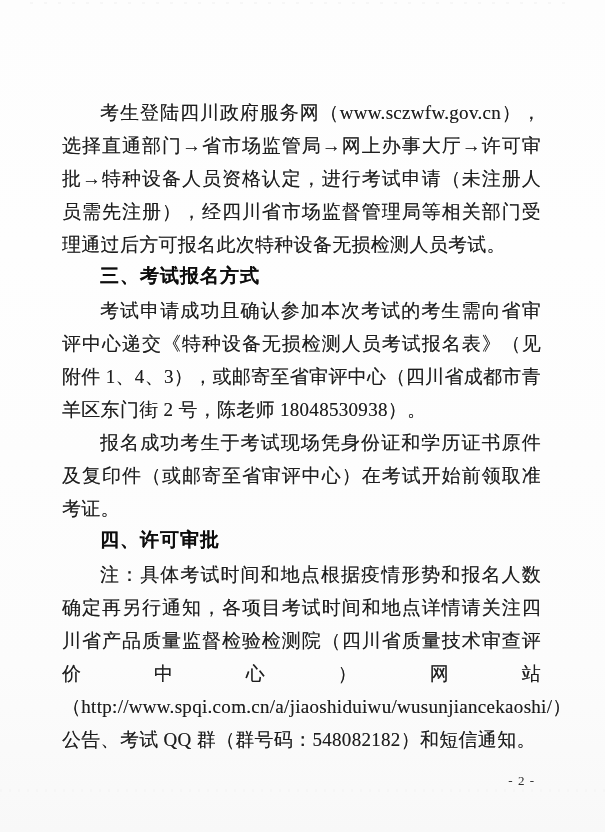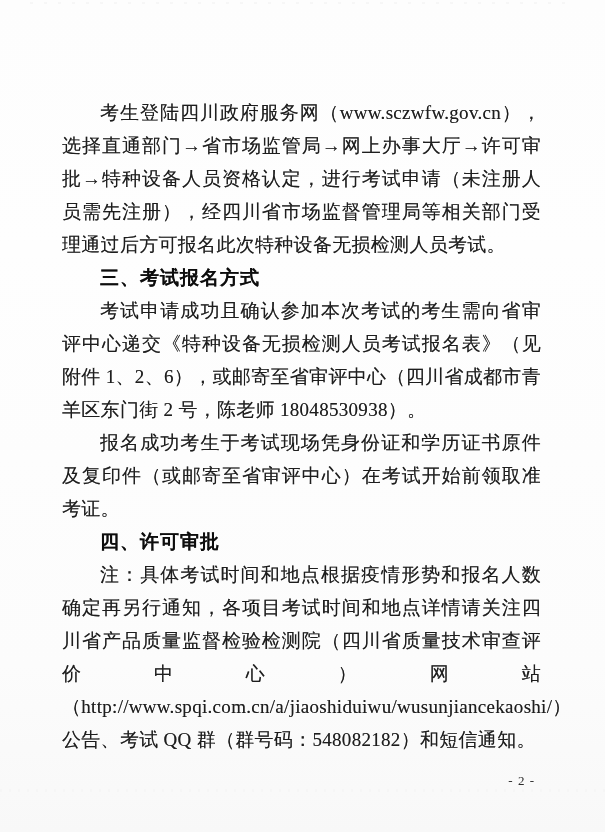--- a/index.html
+++ b/index.html
@@ -57,40 +57,40 @@
     margin: 0;
     text-indent: 2em;
   }
   .content .heading {
     margin: 0;
     font-size: 19px;
     font-weight: 700;
     color: #0d0d0d;
     text-indent: 2em;
     text-align: left;
-    font-family: Liberation Serif, serif;
+    font-family: Liberation Mono, monospace;
     text-shadow: 0 0 0.6px rgba(0,0,0,0.6);
     letter-spacing: 1px;
   }
   .page-number {
     position: absolute;
     top: 773px;
     right: 70px;
     font-family: "Liberation Serif", "DejaVu Serif", serif;
     font-size: 13px;
     color: #2b2b2b;
     letter-spacing: 1px;
   }
 </style>
 </head>
 <body>
 
 <div class="page">
   <div class="content">
     <p>考生登陆四川政府服务网（www.sczwfw.gov.cn），选择直通部门→省市场监管局→网上办事大厅→许可审批→特种设备人员资格认定，进行考试申请（未注册人员需先注册），经四川省市场监督管理局等相关部门受理通过后方可报名此次特种设备无损检测人员考试。</p>
     <p class="heading">三、考试报名方式</p>
-    <p>考试申请成功且确认参加本次考试的考生需向省审评中心递交《特种设备无损检测人员考试报名表》（见附件 1、2、6），或邮寄至省审评中心（四川省成都市青羊区东门街 2 号，陈老师 18048530938）。</p>
+    <p>考试申请成功且确认参加本次考试的考生需向省审评中心递交《特种设备无损检测人员考试报名表》（见附件 1、4、3），或邮寄至省审评中心（四川省成都市青羊区东门街 2 号，陈老师 18048530938）。</p>
     <p>报名成功考生于考试现场凭身份证和学历证书原件及复印件（或邮寄至省审评中心）在考试开始前领取准考证。</p>
     <p class="heading">四、许可审批</p>
     <p>注：具体考试时间和地点根据疫情形势和报名人数确定再另行通知，各项目考试时间和地点详情请关注四川省产品质量监督检验检测院（四川省质量技术审查评价中心）网站（http://www.spqi.com.cn/a/jiaoshiduiwu/wusunjiancekaoshi/）公告、考试 QQ 群（群号码：548082182）和短信通知。</p>
   </div>
   <div class="page-number">- 2 -</div>
 </div>
 
 </body></html>

